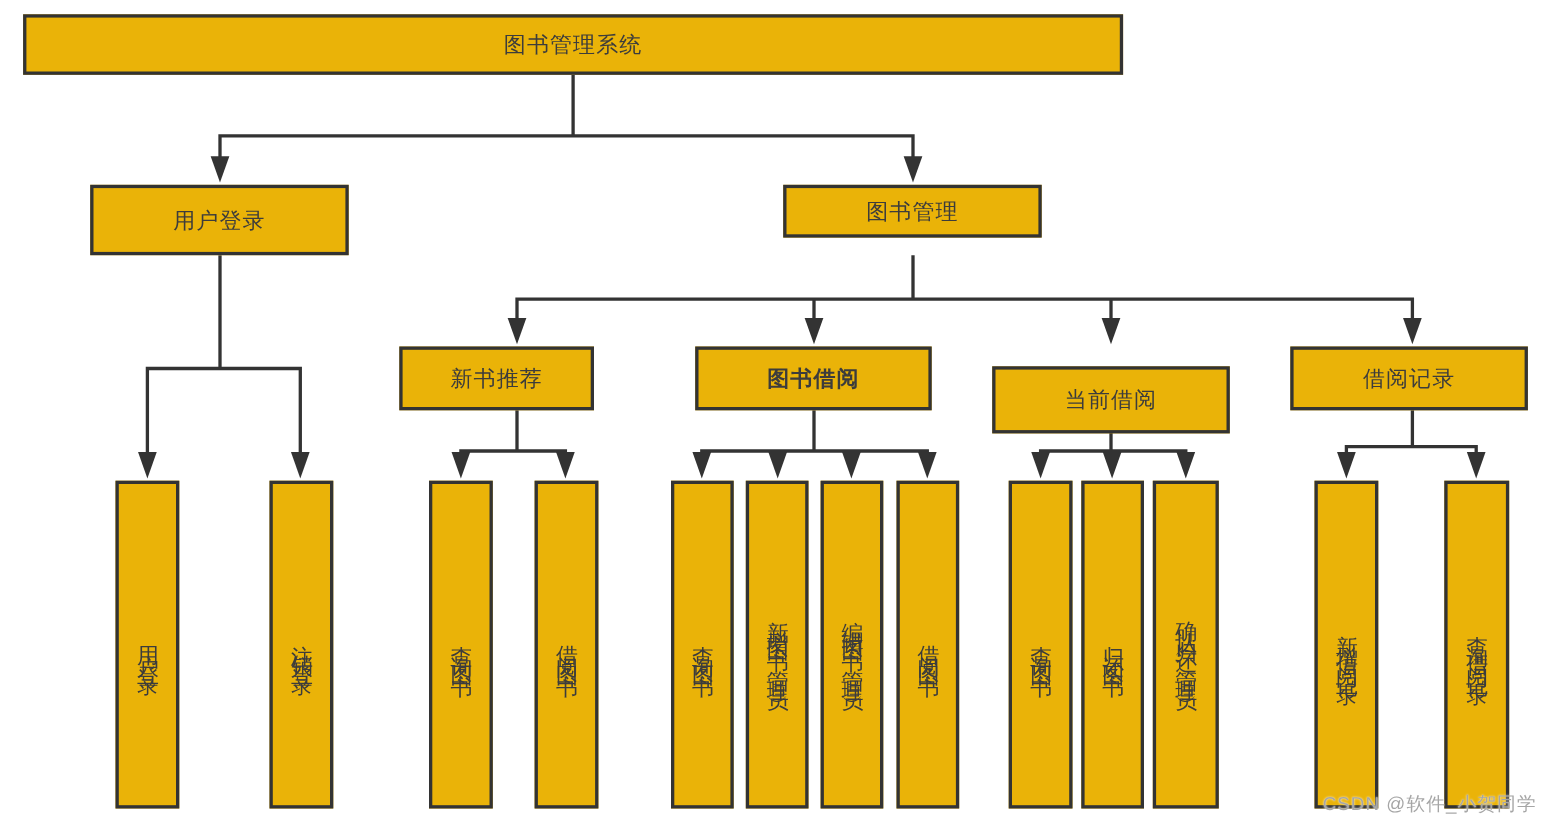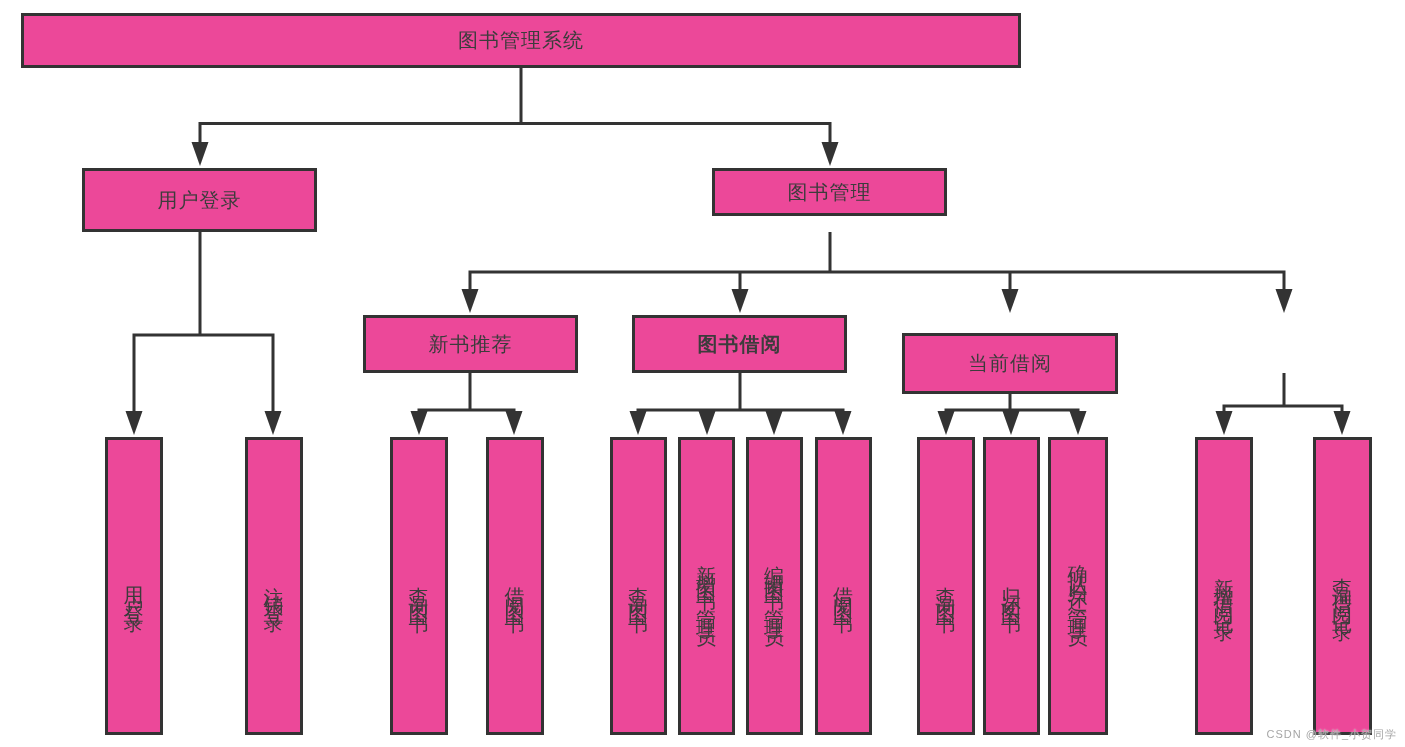--- a/index.html
+++ b/index.html
@@ -21,42 +21,42 @@
     left: 0;
     top: 0;
     width: 1405px;
     height: 747px;
     pointer-events: none;
   }
   .box {
     position: absolute;
     box-sizing: border-box;
     border: 3px solid #333333;
-    background: #ec4899;
+    background: #eab308;
     display: flex;
     align-items: center;
     justify-content: center;
     font-size: 20px;
     letter-spacing: 1px;
     color: #3c3c3c;
     text-align: center;
   }
   .leaf {
     writing-mode: vertical-lr;
     text-orientation: mixed;
     letter-spacing: 9px;
     font-size: 20px;
     line-height: 1;
     padding-top: 6px;
   }
   .watermark {
     position: absolute;
     right: 8px;
     bottom: 5px;
-    font-size: 11px;
+    font-size: 17px;
     color: #a6a6a6;
     letter-spacing: 1px;
     text-shadow: 0 0 2px #ffffff;
     white-space: nowrap;
   }
 </style>
 </head>
 <body>
 
 <div class="canvas">
@@ -120,23 +120,24 @@
       <use href="#ah" x="1224" y="435"></use>
       <use href="#ah" x="1342" y="435"></use>
     </g>
   </svg>
 
   <div class="box" style="left:21px; top:13px; width:1000px; height:55px;">图书管理系统</div>
 
   <div class="box" style="left:82px; top:168px; width:235px; height:64px;">用户登录</div>
   <div class="box" style="left:712px; top:168px; width:235px; height:48px;">图书管理</div>
 
-  <div class="box" style="left:363px; top:315px; width:215px; height:58px;">新书推荐</div>
+  <div class="box" style="left:363px; top:315px; width:177px; height:58px;">新书推荐</div>
   <div class="box" style="left:632px; top:315px; width:215px; height:58px;font-weight:bold;">图书借阅</div>
   <div class="box" style="left:902px; top:333px; width:216px; height:61px;">当前借阅</div>
+  <div class="box" style="left:1173px; top:315px; width:216px; height:58px;">借阅记录</div>
 
   <div class="box leaf" style="left:105px; top:437px; width:58px; height:298px;">用户登录</div>
   <div class="box leaf" style="left:245px; top:437px; width:58px; height:298px;">注销登录</div>
 
   <div class="box leaf" style="left:390px; top:437px; width:58px; height:298px;">查询图书</div>
   <div class="box leaf" style="left:486px; top:437px; width:58px; height:298px;">借阅图书</div>
 
   <div class="box leaf" style="left:610px; top:437px; width:57px; height:298px;">查询图书</div>
   <div class="box leaf" style="left:678px; top:437px; width:57px; height:298px;">新增图书（管理员）</div>
   <div class="box leaf" style="left:746px; top:437px; width:57px; height:298px;">编辑图书（管理员）</div>

